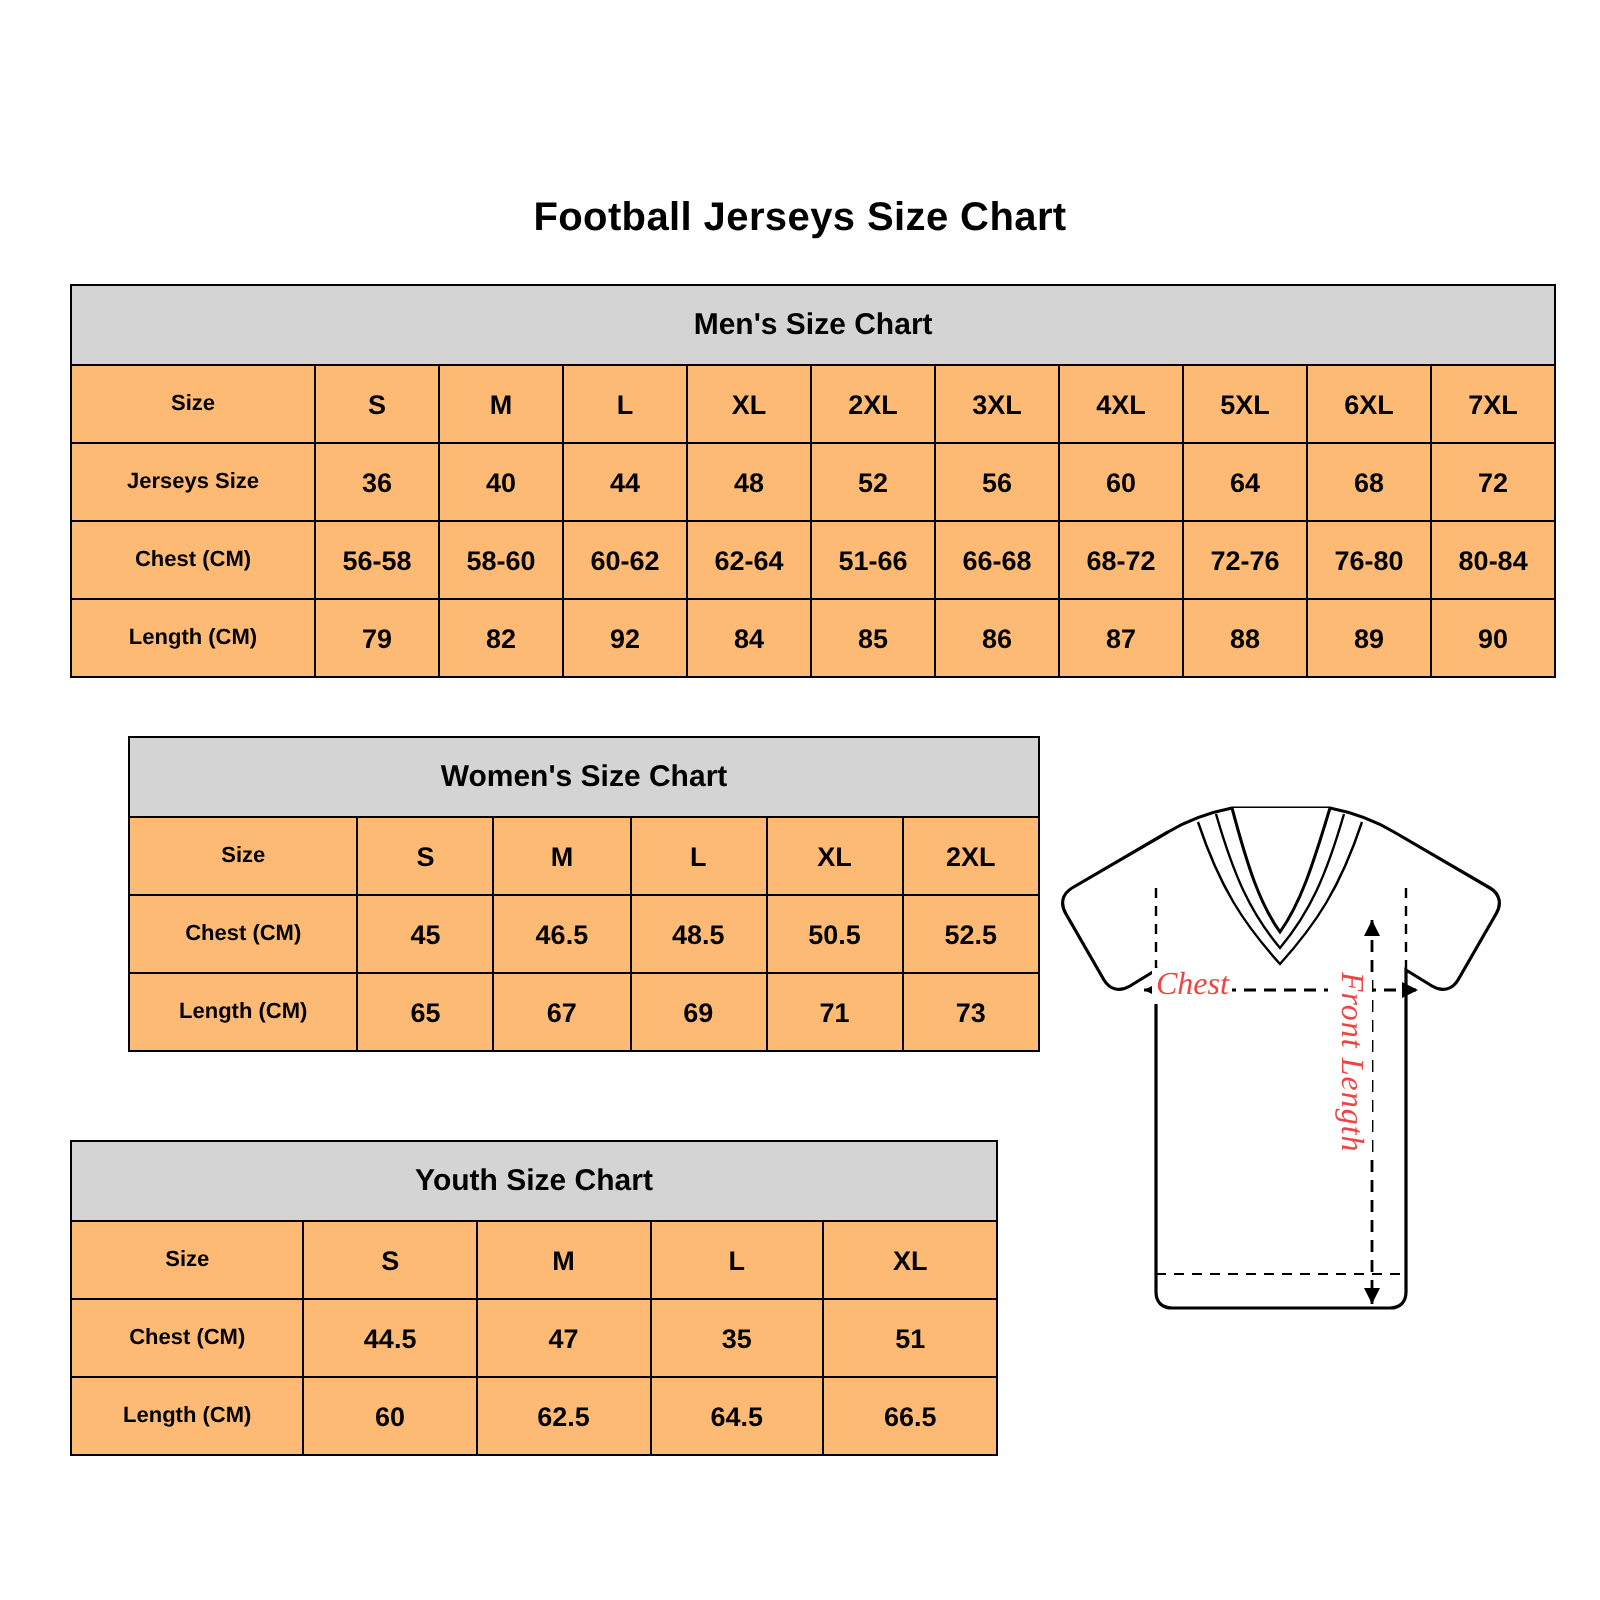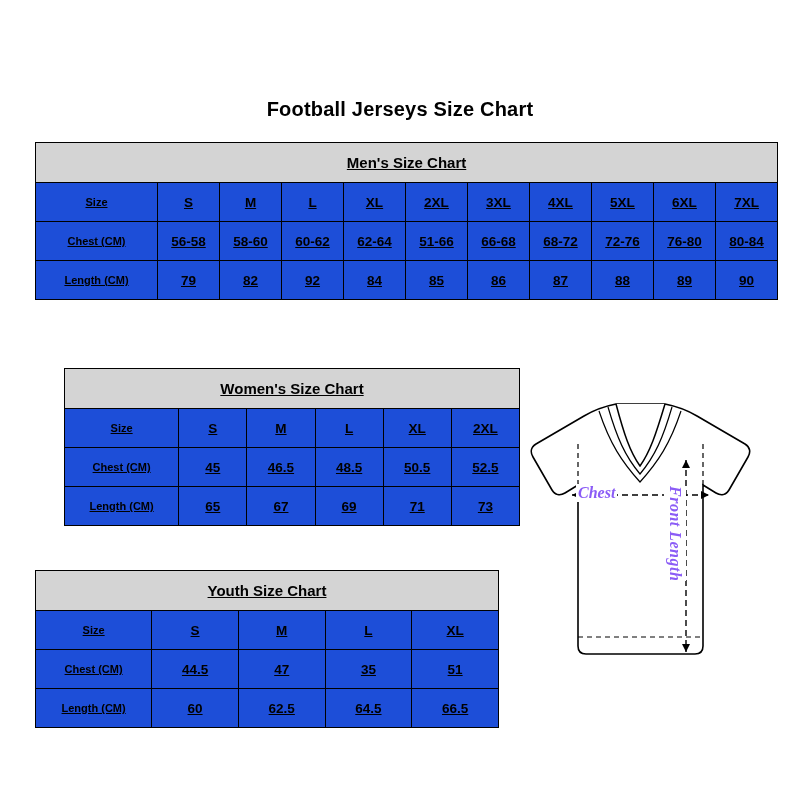--- a/index.html
+++ b/index.html
@@ -25,22 +25,21 @@
     left: 0;
     width: 800px;
     text-align: center;
     font-size: 20px;
     font-weight: bold;
     letter-spacing: 0.2px;
   }
   table.sz {
     border-collapse: collapse;
     table-layout: fixed;
-    background: #1d4ed8;
-    text-decoration: underline;
+    background: #fdba74;
   }
   table.sz td, table.sz th {
     border: 1px solid #000000;
     text-align: center;
     vertical-align: middle;
     font-size: 13.5px;
     font-weight: bold;
     padding: 0;
     height: 39px;
   }
@@ -91,23 +90,23 @@
     position: absolute;
     left: 498px;
     top: 400px;
     width: 285px;
     height: 290px;
   }
   .diagram-label {
     position: absolute;
     font-family: "Liberation Serif", serif;
     font-style: italic;
-    font-weight: bold;
+    font-weight: normal;
     font-size: 16px;
-    color: #8b5cf6;
+    color: #ef4444;
     background: #ffffff;
     padding: 0 2px;
   }
   #chest-label {
     left: 78px;
     top: 84px;
   }
   #front-length-label {
     left: 166px;
     top: 86px;
@@ -146,20 +145,33 @@
         <td>S</td>
         <td>M</td>
         <td>L</td>
         <td>XL</td>
         <td>2XL</td>
         <td>3XL</td>
         <td>4XL</td>
         <td>5XL</td>
         <td>6XL</td>
         <td>7XL</td>
+      </tr>
+      <tr>
+        <td class="rowlabel">Jerseys Size</td>
+        <td>36</td>
+        <td>40</td>
+        <td>44</td>
+        <td>48</td>
+        <td>52</td>
+        <td>56</td>
+        <td>60</td>
+        <td>64</td>
+        <td>68</td>
+        <td>72</td>
       </tr>
       <tr>
         <td class="rowlabel">Chest (CM)</td>
         <td>56-58</td>
         <td>58-60</td>
         <td>60-62</td>
         <td>62-64</td>
         <td>51-66</td>
         <td>66-68</td>
         <td>68-72</td>

